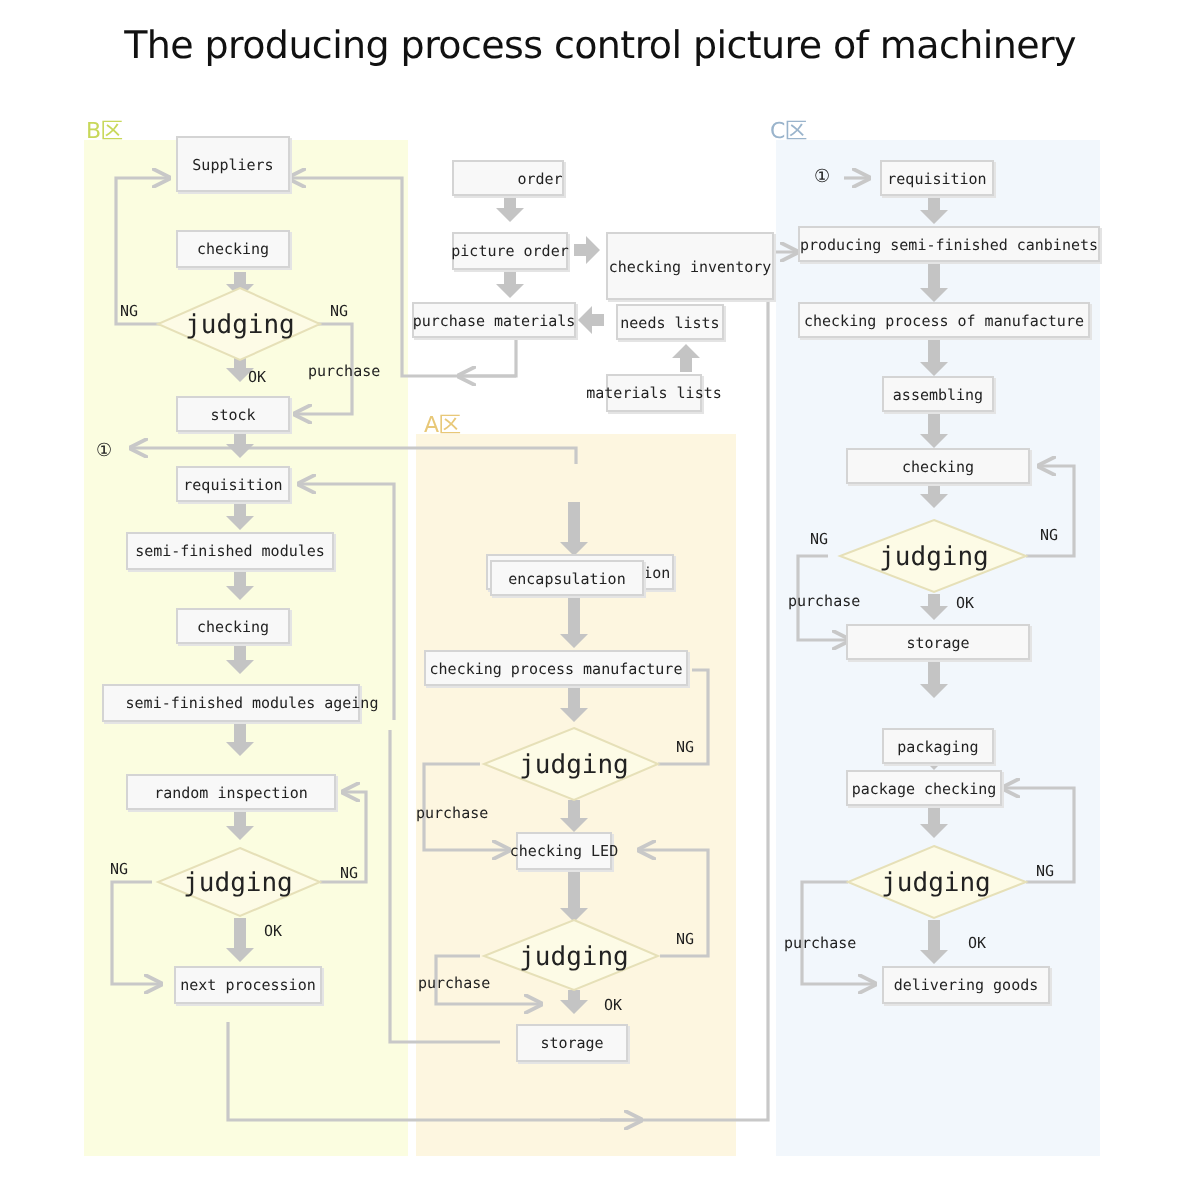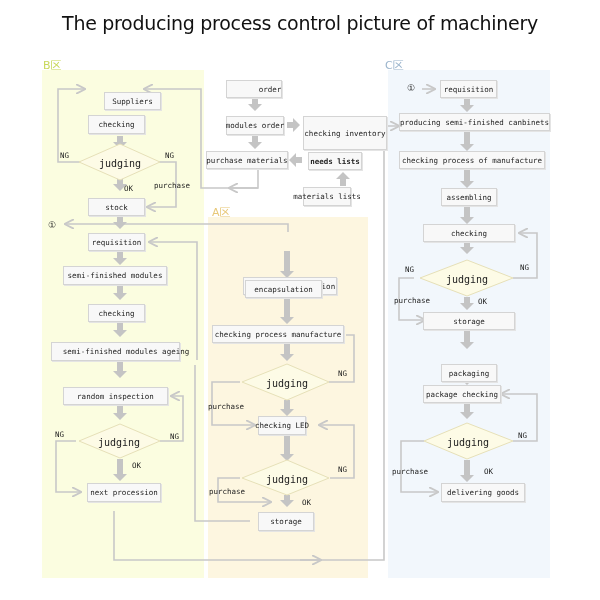--- a/index.html
+++ b/index.html
@@ -6,21 +6,21 @@
   body { width: 600px; height: 600px; position: relative; overflow: hidden; font-family: "DejaVu Sans Mono", monospace; }
   .title { position: absolute; left: 0; top: 12px; width: 600px; text-align: center; font-family: "DejaVu Sans", sans-serif; font-size: 19px; color: #111; letter-spacing: -0.3px; }
   .zone { position: absolute; }
   .zone-b { left: 42px; top: 70px; width: 162px; height: 508px; background: #fbfde0; }
   .zone-a { left: 208px; top: 217px; width: 160px; height: 361px; background: #fdf6e0; }
   .zone-c { left: 388px; top: 70px; width: 162px; height: 508px; background: #f2f7fc; }
   .zone-label { position: absolute; font-family: "DejaVu Sans", sans-serif; font-size: 11px; }
   svg { position: absolute; left: 0; top: 0; }
   .box { position: absolute; background: #f8f8f8; border: 1px solid #d4d4d4; box-shadow: 1px 1px 0 #e4e4e4; font-size: 7.5px; color: #222; display: flex; align-items: center; justify-content: center; white-space: nowrap; box-sizing: border-box; }
   .lbl { position: absolute; font-size: 7.5px; color: #222; white-space: nowrap; }
-  .dtext { position: absolute; font-size: 10px; color: #222; white-space: nowrap; transform: translate(-50%, -50%); }
+  .dtext { position: absolute; font-size: 13px; color: #222; white-space: nowrap; transform: translate(-50%, -50%); }
 </style>
 </head>
 <body>
 
 <div class="title">The producing process control picture of machinery</div>
 
 <div class="zone zone-b"></div>
 <div class="zone zone-a"></div>
 <div class="zone zone-c"></div>
 
@@ -106,27 +106,27 @@
     <polygon points="120,144 160,162 120,180 79,162"></polygon>
     <polygon points="120,424 160,441 120,458 79,441"></polygon>
     <polygon points="287,364 329,382 287,400 242,382"></polygon>
     <polygon points="287,460 329,478 287,495 242,478"></polygon>
     <polygon points="467,260 513,278 467,296 420,278"></polygon>
     <polygon points="467,423 513,441 467,459 424,441"></polygon>
   </g>
 </svg>
 
 <div class="box" style="left:226px;top:80px;width:56px;height:18px;padding-left:32px;">order</div>
-<div class="box" style="left:226px;top:116px;width:58px;height:19px;">modules order</div>
+<div class="box" style="left:226px;top:116px;width:58px;height:19px;">picture order</div>
 <div class="box" style="left:303px;top:116px;width:84px;height:34px;">checking inventory</div>
 <div class="box" style="left:206px;top:151px;width:82px;height:18px;">purchase materials</div>
-<div class="box" style="left:308px;top:152px;width:54px;height:18px;font-weight:bold;">needs lists</div>
+<div class="box" style="left:308px;top:152px;width:54px;height:18px;">needs lists</div>
 <div class="box" style="left:303px;top:187px;width:48px;height:19px;">materials lists</div>
 
-<div class="box" style="left:88px;top:92px;width:57px;height:18px;margin-left:16px;">Suppliers</div>
+<div class="box" style="left:88px;top:68px;width:57px;height:28px;">Suppliers</div>
 <div class="box" style="left:88px;top:115px;width:57px;height:19px;">checking</div>
 <div class="dtext" style="left:120px;top:163px;">judging</div>
 <div class="lbl" style="left:60px;top:151px;">NG</div>
 <div class="lbl" style="left:165px;top:151px;">NG</div>
 <div class="lbl" style="left:154px;top:181px;">purchase</div>
 <div class="lbl" style="left:124px;top:184px;">OK</div>
 <div class="box" style="left:88px;top:198px;width:57px;height:18px;">stock</div>
 <div class="lbl" style="left:48px;top:220px;font-size:9px;">①</div>
 <div class="box" style="left:88px;top:233px;width:57px;height:18px;">requisition</div>
 <div class="box" style="left:63px;top:266px;width:104px;height:19px;">semi-finished modules</div>

